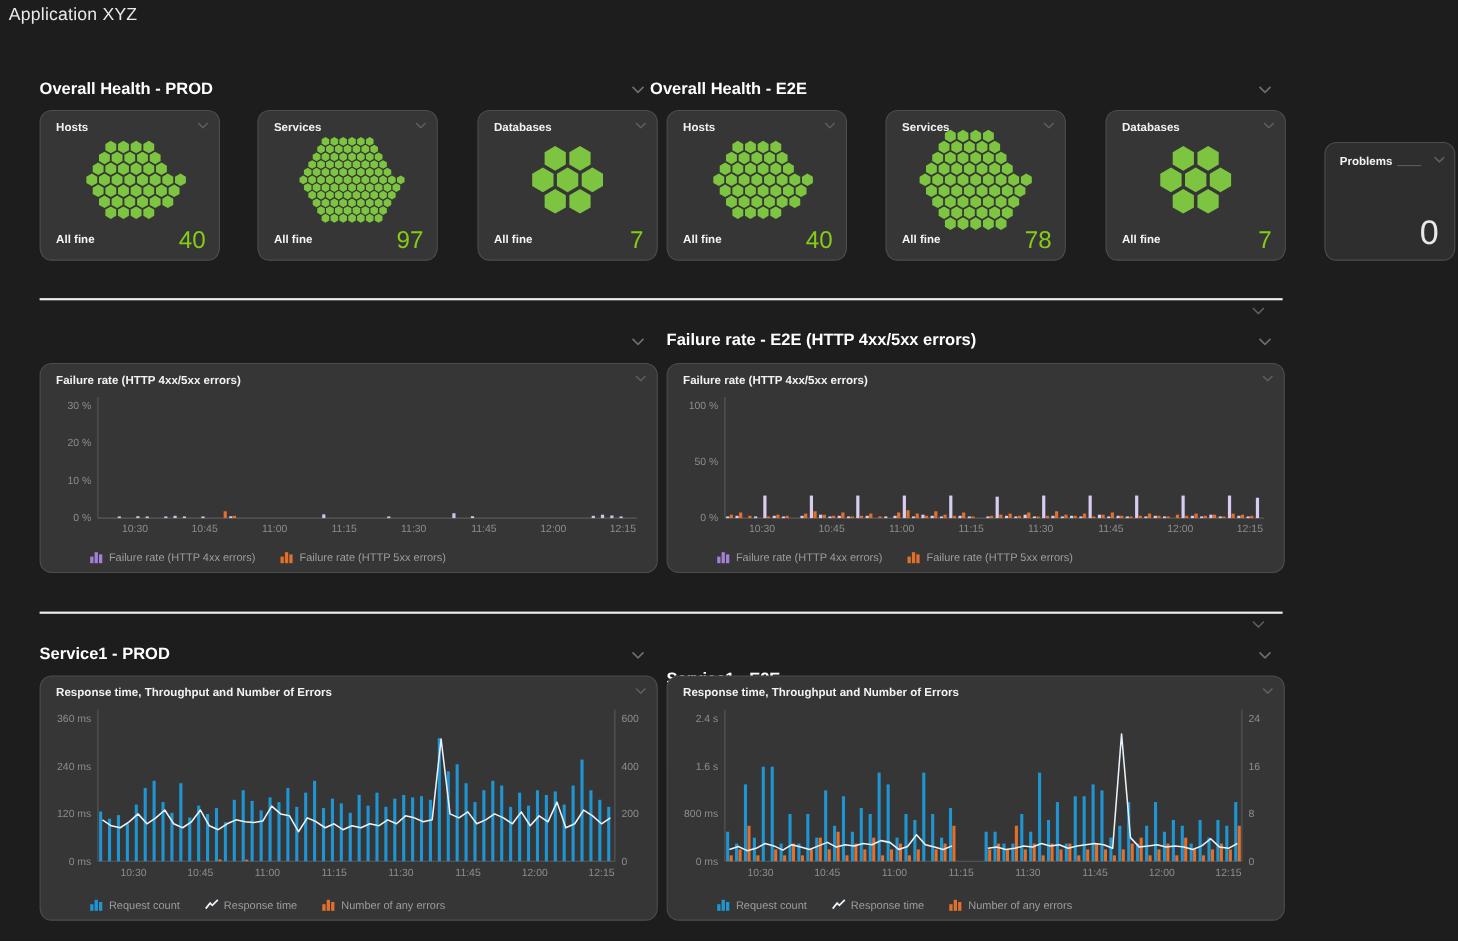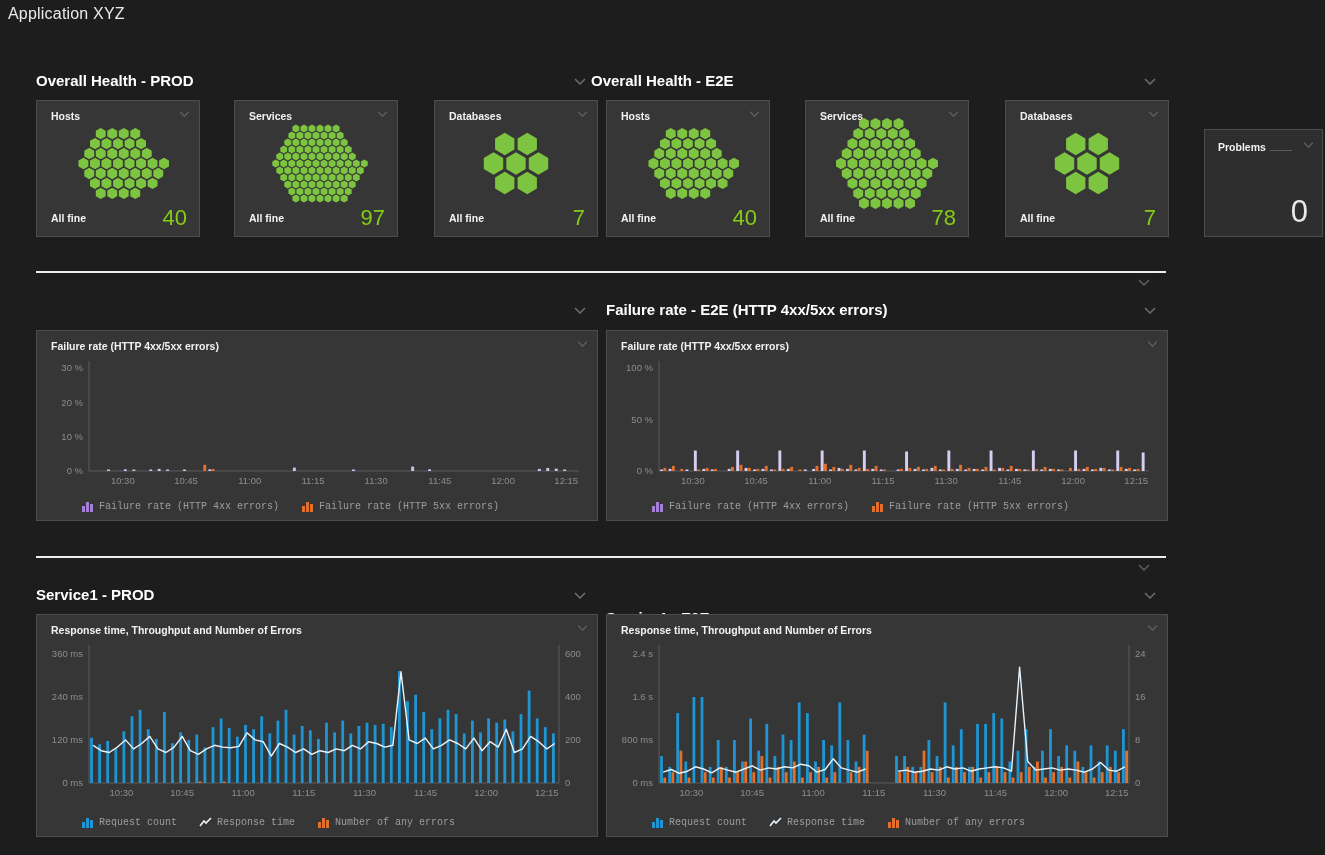--- a/index.html
+++ b/index.html
@@ -1,39 +1,39 @@
 <!DOCTYPE html>
 <html><head>
 <meta charset="utf-8">
 <style>
   html,body { margin:0; padding:0; background:#1d1d1d; }
   body { font-family:"Liberation Sans", sans-serif; }
   .dash { position:relative; width:1325px; height:855px; background:#1d1d1d; overflow:hidden; color:#fff; }
   .page-title { position:absolute; left:8px; top:5px; font-size:16px; font-weight:400; color:#eaeaea; letter-spacing:0.2px; }
   .sec-title { position:absolute; font-size:15px; font-weight:700; color:#ffffff; white-space:nowrap; }
-  .tile { position:absolute; background:#363636; border:1px solid #4d4d4d; border-radius:0; box-sizing:border-box; }
+  .tile { position:absolute; background:#363636; border:1px solid #4d4d4d; border-radius:11px; box-sizing:border-box; }
   .tile-head { position:absolute; left:14px; top:9px; font-size:10.5px; font-weight:700; color:#f2f2f2; white-space:nowrap; }
   .tile-chev { position:absolute; right:9px; top:10px; }
   .chev { display:block; }
   .honey { position:absolute; left:0; right:0; top:14px; bottom:24px; display:flex; align-items:center; justify-content:center; }
   .allfine { position:absolute; left:14px; bottom:12px; font-size:10.5px; font-weight:700; color:#f5f5f5; }
   .count { position:absolute; right:12px; bottom:5px; font-size:22px; font-weight:400; color:#84cc16; }
   .p-tile { background:#2e2e2e; }
   .p-head { position:absolute; left:13px; top:11px; font-size:10.5px; font-weight:700; color:#f2f2f2; }
   .mini-rule { position:absolute; right:30px; top:20px; width:22px; border-top:1px solid #5c5c5c; }
   .p-chev { position:absolute; right:8px; top:12px; }
   .p-value { position:absolute; right:14px; bottom:6px; font-size:31px; font-weight:300; color:#e8e8e8; }
   .divider { position:absolute; height:2px; background:#ededed; }
   .div-chev { position:absolute; }
   .sec-chev { position:absolute; }
   .chart-box { position:absolute; left:8px; right:6px; top:26px; }
   .chart-box.fail { height:132px; }
   .chart-box.svc { height:160px; }
   .legend { position:absolute; left:44px; bottom:7px; display:flex; gap:22px; align-items:center; font-size:10px; color:#9d9c9e; white-space:nowrap; }
-  .legend-item { display:flex; gap:5px;font-family:Liberation Mono, monospace; }
+  .legend-item { display:flex; align-items:center; gap:5px; }
   svg text { font-family:"Liberation Sans", sans-serif; }
 </style>
 </head>
 <body>
 
 <div class="dash">
   <div class="page-title">Application XYZ</div>
 
   <div class="sec-title" style="left:36px; top:72px;">Overall Health - PROD</div>
   <div class="sec-chev" style="left:574px; top:78px;">

